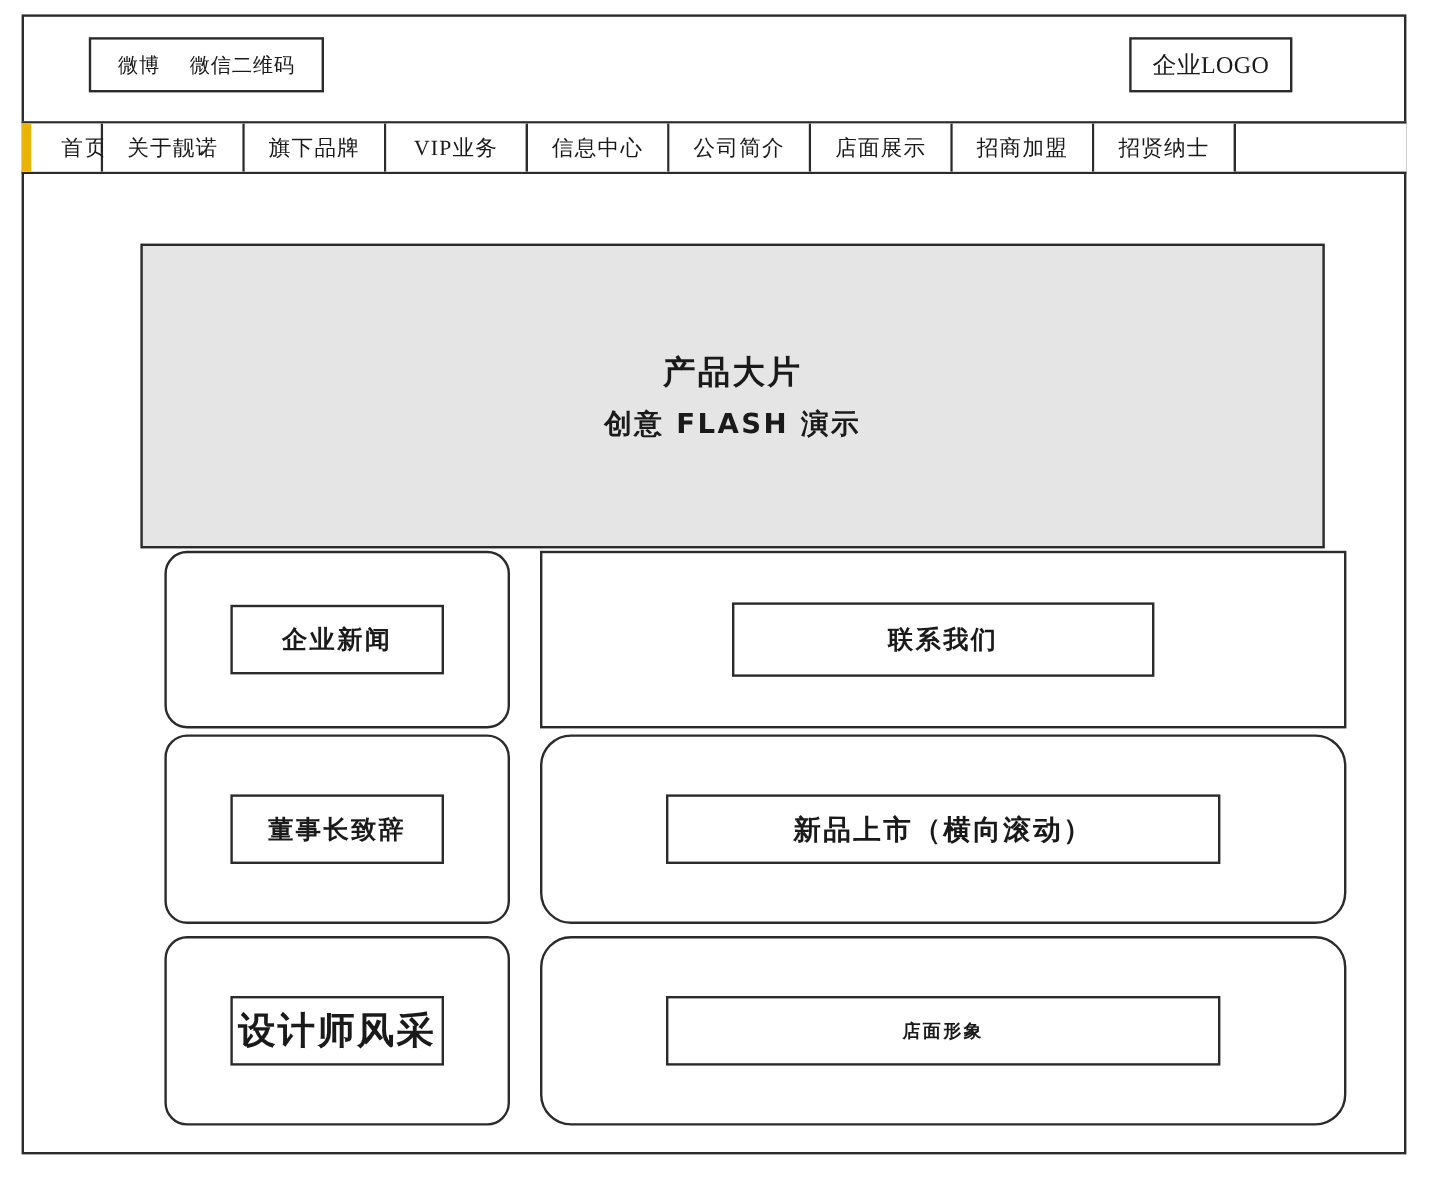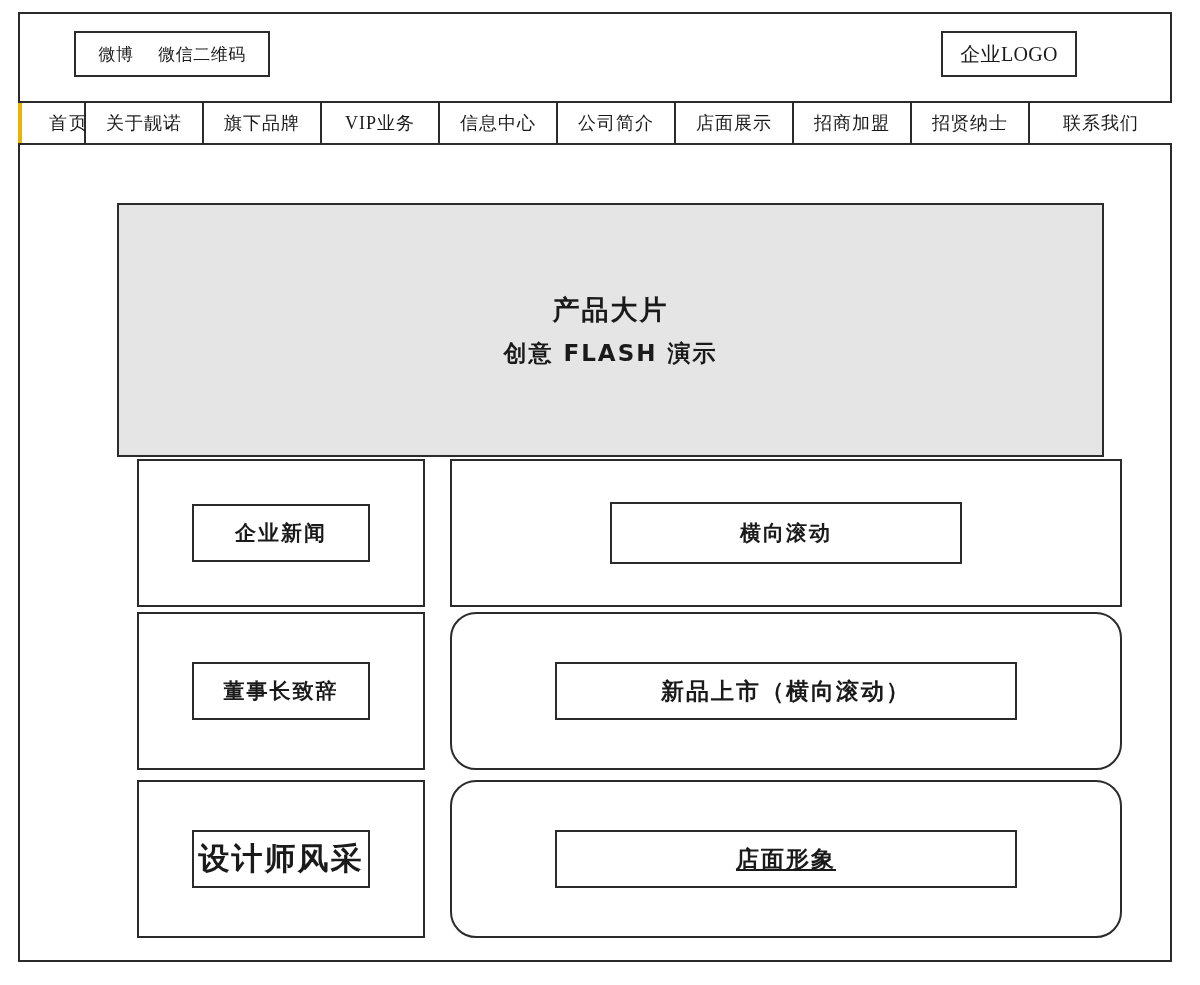--- a/index.html
+++ b/index.html
@@ -98,21 +98,21 @@
     justify-content: center;
     border-right: 2px solid #2b2b2b;
     box-sizing: border-box;
     font-size: 18px;
     letter-spacing: 1px;
     white-space: nowrap;
     background: #fff;
     cursor: pointer;
   }
   .nav-item:first-child {
-    border-left: 4px solid #eab308;
+    border-left: 8px solid #eab308;
     padding-left: 32px;
   }
   .nav-item.home { width: 68px; letter-spacing: 2px; }
   .nav-item.wide { width: 118px; }
   .nav-item.last { border-right: none; flex: 1 1 auto; }
 
   
   #content {
     position: absolute;
     left: 0;
@@ -165,20 +165,21 @@
     background: #fff;
     display: flex;
     align-items: center;
     justify-content: center;
     border: 2px solid #2b2b2b;
   }
   .panel.left {
     left: 117px;
     width: 288px;
     height: 100%;
+    border-radius: 19px;
   }
   .panel.right {
     left: 430px;
     width: 672px;
     height: 100%;
   }
   .panel.rounded {
     border-radius: 26px;
   }
 
@@ -205,21 +206,21 @@
   }
   .label-box.large {
     width: 462px;
     height: 58px;
   }
   .label-box.news      { font-family: "DejaVu Sans", "Liberation Sans", sans-serif; font-size: 21px; }
   .label-box.chairman  { font-family: "DejaVu Sans", "Liberation Sans", sans-serif; font-size: 21px; }
   .label-box.designer  { font-family: "Liberation Serif", "DejaVu Serif", serif; font-size: 31px; }
   .label-box.profile   { font-family: "DejaVu Sans", "Liberation Sans", sans-serif; font-size: 21px; }
   .label-box.newprod   { font-family: "Liberation Serif", "DejaVu Serif", serif; font-size: 23px; }
-  .label-box.storefront{ font-family: "Liberation Serif", "DejaVu Serif", serif; font-size: 23px; text-decoration: underline; }
+  .label-box.storefront{ font-family: "Liberation Serif", "DejaVu Serif", serif; font-size: 15px; }
 </style>
 </head>
 <body>
 
 <div id="wireframe-frame">
 
   <div id="top-bar">
 
     <div id="social-box">
       <span>微博</span>
@@ -252,42 +253,39 @@
       <span>公司简介</span>
     </div>
     <div class="nav-item wide">
       <span>店面展示</span>
     </div>
     <div class="nav-item wide">
       <span>招商加盟</span>
     </div>
     <div class="nav-item wide">
       <span>招贤纳士</span>
-    </div>
-    <div class="nav-item last">
-      <span>联系我们</span>
     </div>
   </nav>
 
   <div id="content">
 
     <div id="banner">
       <div id="banner-title">产品大片</div>
       <div id="banner-sub">创意 FLASH 演示</div>
     </div>
 
     <div class="row row-1">
       <div class="panel left">
         <div class="label-box small news">
           <span>企业新闻</span>
         </div>
       </div>
       <div class="panel right">
         <div class="label-box medium profile">
-          <span>横向滚动</span>
+          <span>联系我们</span>
         </div>
       </div>
     </div>
 
     <div class="row row-2">
       <div class="panel left">
         <div class="label-box small chairman">
           <span>董事长致辞</span>
         </div>
       </div>

